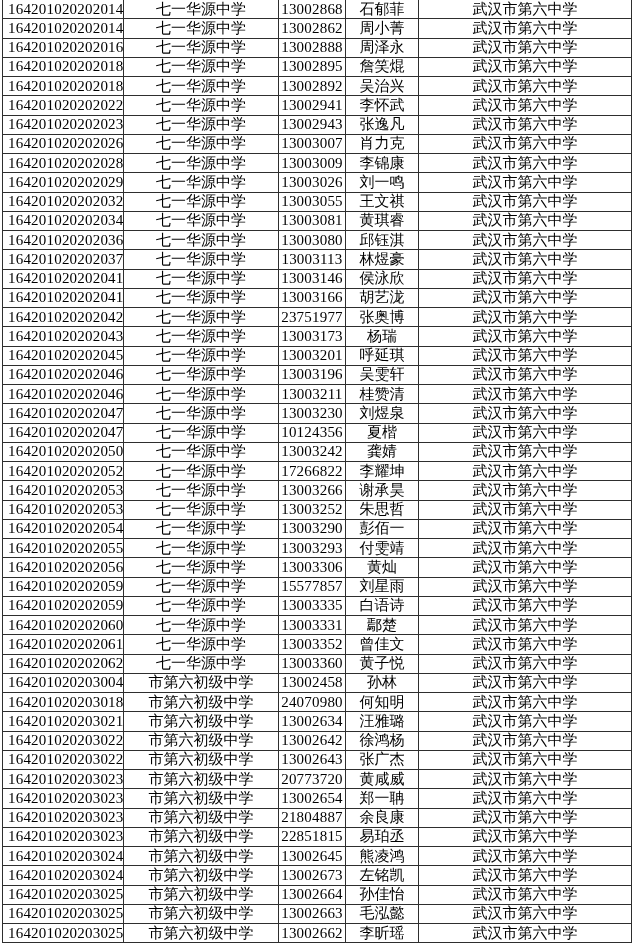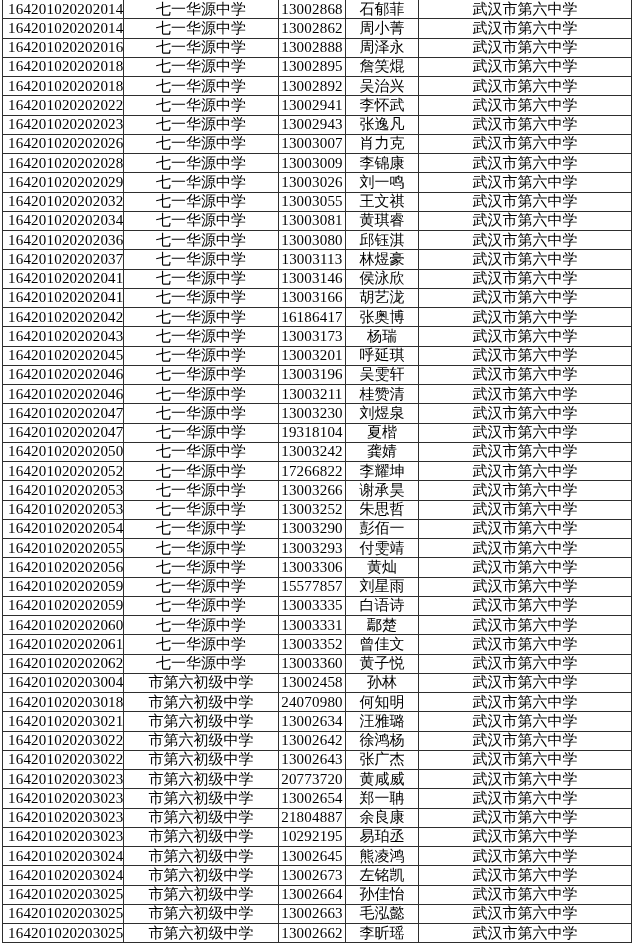--- a/index.html
+++ b/index.html
@@ -159,21 +159,21 @@
     <div class="row">
       <div class="cell c0">1642010202020419</div>
       <div class="cell c1">七一华源中学</div>
       <div class="cell c2">13003166</div>
       <div class="cell c3">胡艺泷</div>
       <div class="cell c4">武汉市第六中学</div>
     </div>
     <div class="row">
       <div class="cell c0">1642010202020428</div>
       <div class="cell c1">七一华源中学</div>
-      <div class="cell c2">16186417</div>
+      <div class="cell c2">23751977</div>
       <div class="cell c3">张奥博</div>
       <div class="cell c4">武汉市第六中学</div>
     </div>
     <div class="row">
       <div class="cell c0">1642010202020431</div>
       <div class="cell c1">七一华源中学</div>
       <div class="cell c2">13003173</div>
       <div class="cell c3">杨瑞</div>
       <div class="cell c4">武汉市第六中学</div>
     </div>
@@ -201,21 +201,21 @@
     <div class="row">
       <div class="cell c0">1642010202020470</div>
       <div class="cell c1">七一华源中学</div>
       <div class="cell c2">13003230</div>
       <div class="cell c3">刘煜泉</div>
       <div class="cell c4">武汉市第六中学</div>
     </div>
     <div class="row">
       <div class="cell c0">1642010202020475</div>
       <div class="cell c1">七一华源中学</div>
-      <div class="cell c2">19318104</div>
+      <div class="cell c2">10124356</div>
       <div class="cell c3">夏楷</div>
       <div class="cell c4">武汉市第六中学</div>
     </div>
     <div class="row">
       <div class="cell c0">1642010202020503</div>
       <div class="cell c1">七一华源中学</div>
       <div class="cell c2">13003242</div>
       <div class="cell c3">龚婧</div>
       <div class="cell c4">武汉市第六中学</div>
     </div>
@@ -348,21 +348,21 @@
     <div class="row">
       <div class="cell c0">1642010202030236</div>
       <div class="cell c1">市第六初级中学</div>
       <div class="cell c2">21804887</div>
       <div class="cell c3">余良康</div>
       <div class="cell c4">武汉市第六中学</div>
     </div>
     <div class="row">
       <div class="cell c0">1642010202030237</div>
       <div class="cell c1">市第六初级中学</div>
-      <div class="cell c2">10292195</div>
+      <div class="cell c2">22851815</div>
       <div class="cell c3">易珀丞</div>
       <div class="cell c4">武汉市第六中学</div>
     </div>
     <div class="row">
       <div class="cell c0">1642010202030243</div>
       <div class="cell c1">市第六初级中学</div>
       <div class="cell c2">13002645</div>
       <div class="cell c3">熊凌鸿</div>
       <div class="cell c4">武汉市第六中学</div>
     </div>

